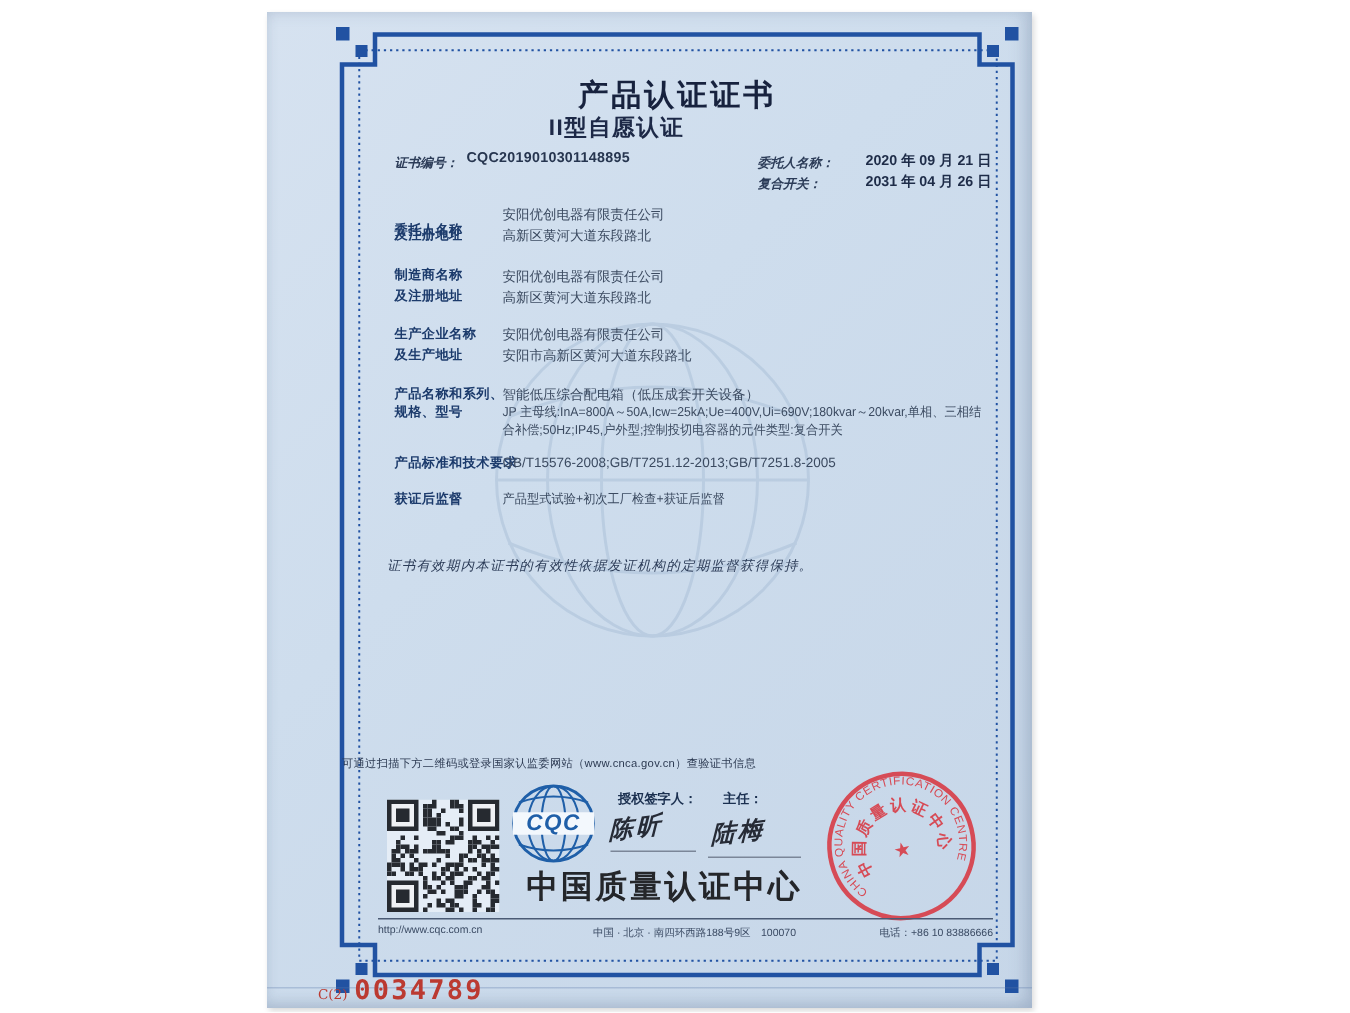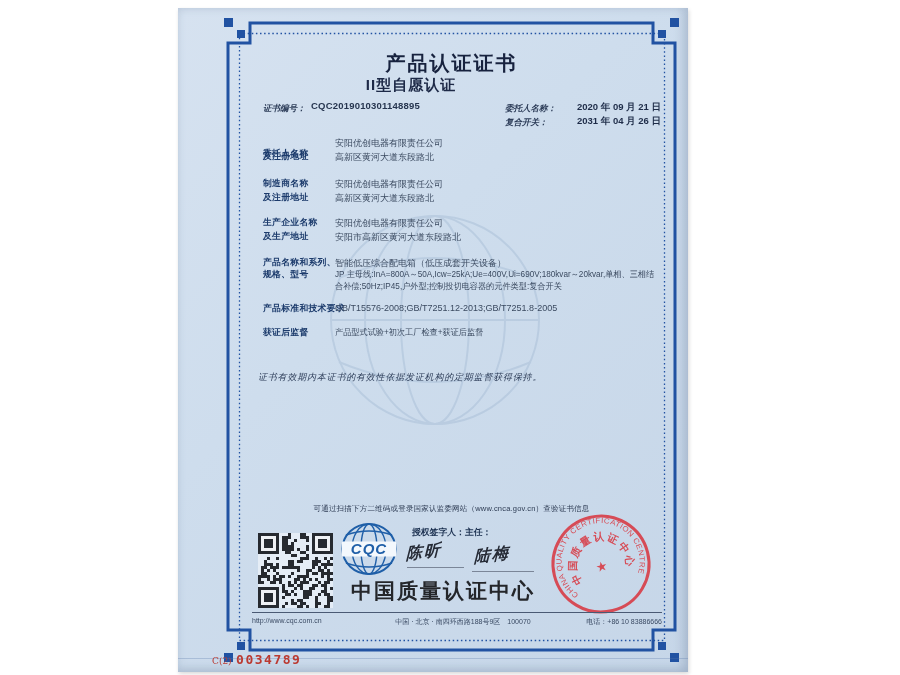--- a/index.html
+++ b/index.html
@@ -21,34 +21,34 @@
   .certno-label{position:absolute;left:85px;top:95px;font-size:8.5px;font-weight:700;}
   .certno-value{position:absolute;left:133px;top:92px;font-size:9.5px;font-weight:700;color:#26354f;letter-spacing:.2px;}
   .date-label{position:absolute;font-size:8.5px;font-weight:700;}
   .date-value{position:absolute;font-size:9.5px;font-weight:700;color:#1e2c48;}
 
   .lbl{position:absolute;left:85px;font-size:8.8px;font-weight:700;color:#1c3b6c;letter-spacing:.3px;white-space:nowrap;}
   .val{position:absolute;left:157px;font-size:9px;color:#3b4a60;white-space:nowrap;}
   .cond{transform:scaleX(.95);transform-origin:left center;font-size:8.6px;}
   .stmt{position:absolute;left:80px;font-size:9px;letter-spacing:.8px;white-space:nowrap;}
 
-  .verify-note{position:absolute;left:50px;top:496px;width:447px;text-align:center;font-size:7.5px;color:#2c3a52;letter-spacing:.2px;}
+  .verify-note{position:absolute;left:50px;top:496px;width:447px;text-align:left;font-size:7.5px;color:#2c3a52;letter-spacing:.2px;}
   .sig-label{position:absolute;top:519px;font-size:8.8px;font-weight:700;color:#1b3050;}
   .signature{position:absolute;font-family:"DejaVu Serif",serif;font-style:italic;font-weight:700;font-size:16px;
     color:#262b36;transform:rotate(-7deg) skewX(-8deg);letter-spacing:2px;white-space:nowrap;}
   .sig-line{position:absolute;height:1px;background:#7b8698;}
   .org-name{position:absolute;left:95px;top:569px;width:340px;text-align:center;
     font-size:21px;font-weight:900;color:#24262a;letter-spacing:2px;white-space:nowrap;}
 
   .footer-line{position:absolute;left:74px;top:604px;width:410px;height:1px;background:#4a5a74;}
   .footer-item{position:absolute;top:609px;font-size:7px;color:#3a4a63;white-space:nowrap;}
 
   .serial{position:absolute;left:34px;top:642px;white-space:nowrap;z-index:3;}
   .serial-prefix{font-family:"DejaVu Serif",serif;font-size:9px;color:var(--serial-red,#bb3a31);}
-  .serial-digits{font-family:"DejaVu Sans Mono",monospace;font-size:13px;font-weight:700;
+  .serial-digits{font-family:"DejaVu Sans Mono",monospace;font-size:18px;font-weight:700;
     color:var(--serial-red,#bb3a31);letter-spacing:1.5px;}
   .scan-line{position:absolute;left:0;top:650px;width:510px;height:1px;background:rgba(90,120,170,.30);z-index:1;}
 
   .qr{position:absolute;left:80px;top:525px;}
   .logo{position:absolute;left:162px;top:514px;}
   .seal{position:absolute;left:368px;top:501px;opacity:.93;}
 </style>
 </head>
 <body>
 
@@ -342,21 +342,21 @@
         <ellipse cx="29" cy="27" rx="17" ry="25"></ellipse>
         <ellipse cx="29" cy="27" rx="8" ry="25"></ellipse>
         <path d="M6,13 Q29,5 52,13"></path>
         <path d="M6,41 Q29,49 52,41"></path>
       </g>
       <rect x="2" y="19.5" width="54" height="15" fill="#f3f8fd"></rect>
       <text x="29" y="31.5" text-anchor="middle" font-size="15" font-weight="bold" font-style="italic" letter-spacing="1" fill="var(--logo-blue,#1f5fa8)" font-family="Liberation Sans, sans-serif">CQC</text>
     </svg>
 
     <div class="sig-label" style="left:234px;">授权签字人：</div>
-    <div class="sig-label" style="left:287px;">主任：</div>
+    <div class="sig-label" style="left:304px;">主任：</div>
     <div class="signature" style="left:228px;top:534px;">陈昕</div>
     <div class="signature" style="left:296px;top:537px;">陆梅</div>
     <div class="sig-line" style="left:229px;top:559px;width:57px;"></div>
     <div class="sig-line" style="left:294px;top:563px;width:62px;"></div>
 
     <div class="org-name">中国质量认证中心</div>
 
     <svg class="seal" width="110" height="110" viewBox="0 0 110 110">
       <g transform="rotate(-14 55 55)">
         <circle cx="55" cy="55" r="48" fill="none" stroke="var(--seal-red,#d8414b)" stroke-width="3"></circle>

